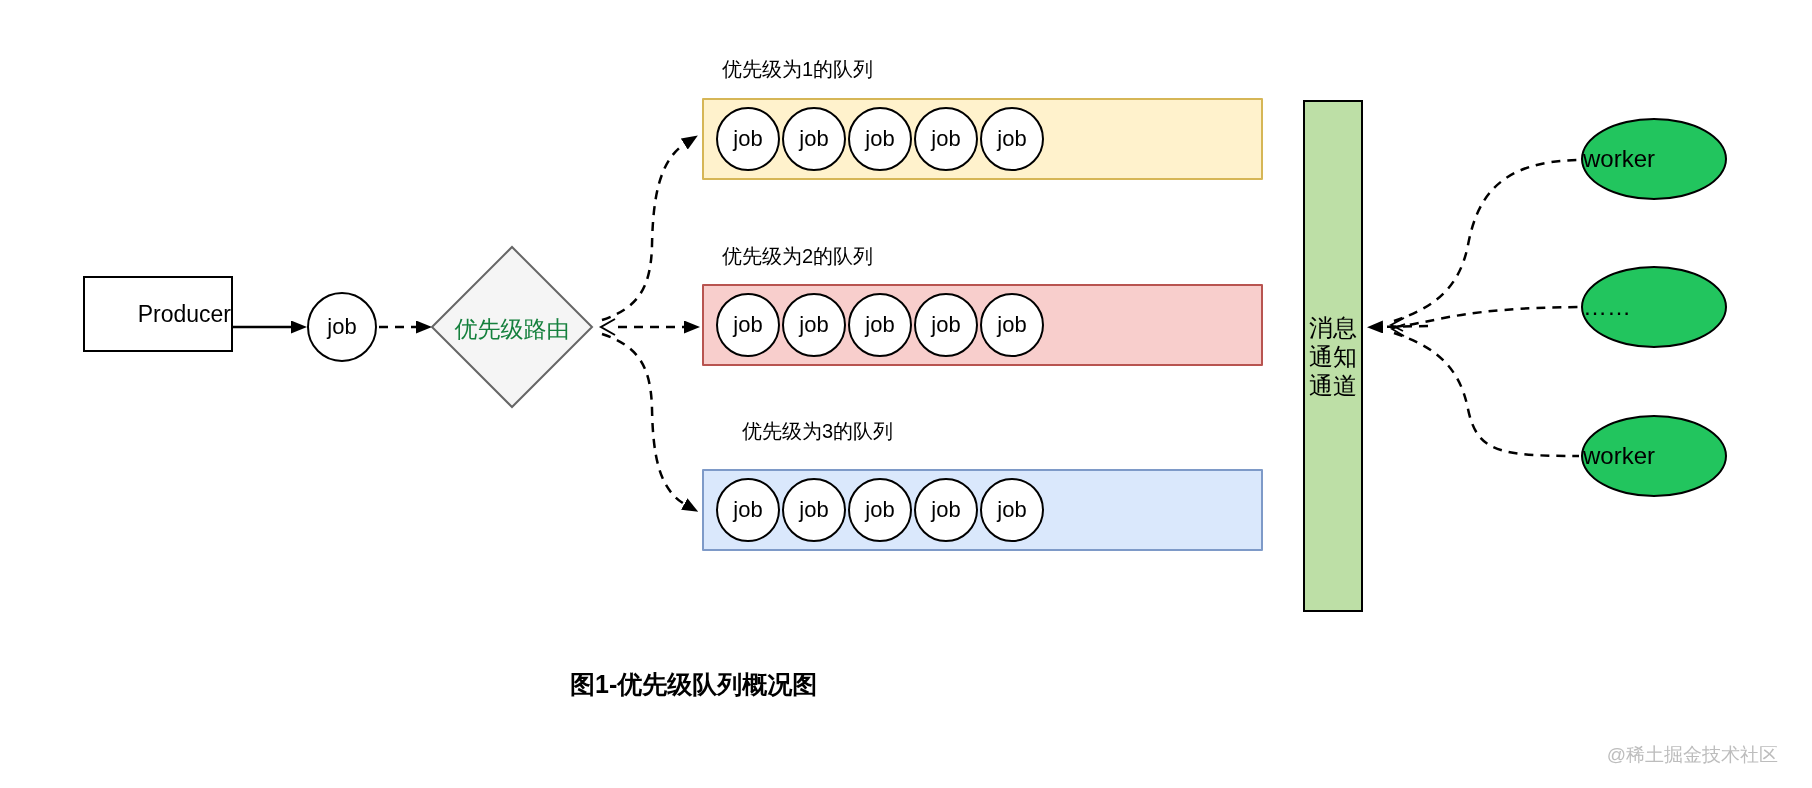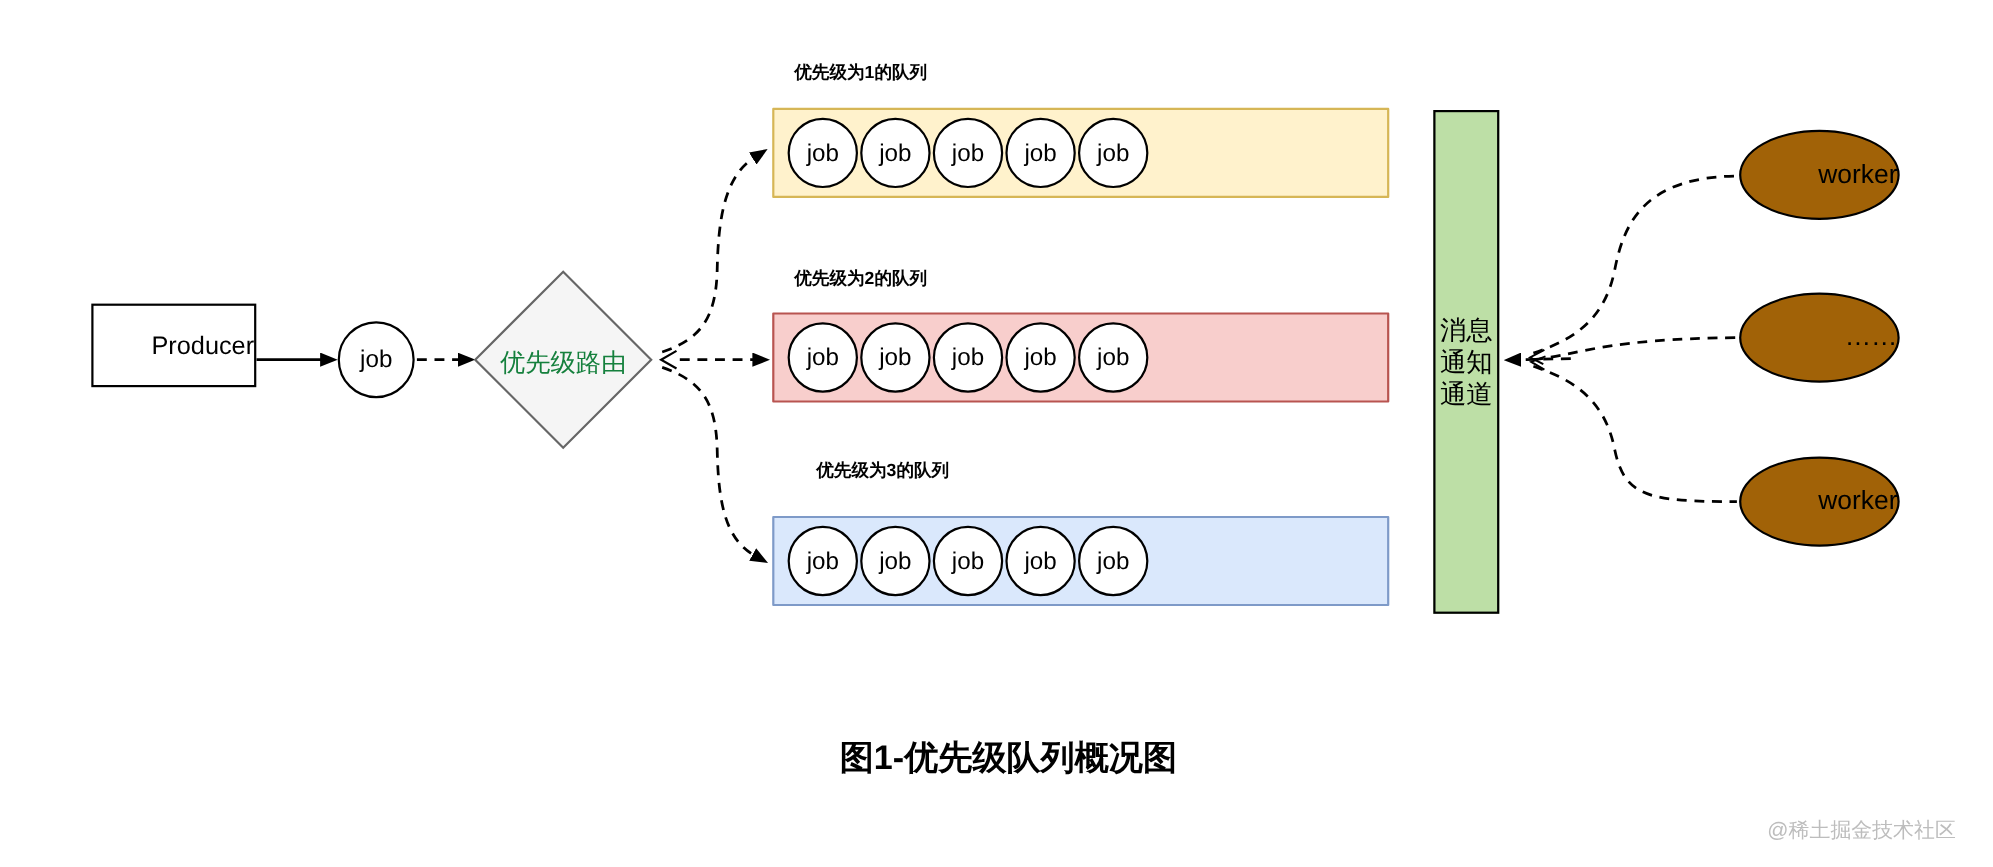--- a/index.html
+++ b/index.html
@@ -21,46 +21,46 @@
   }
   
   .router-label{
     left:432px;top:314px;width:160px;text-align:center;font-size:23px;color:#15803d;
   }
   
   .q-box{left:702px;width:561px;height:82px;border:2px solid;border-radius:1px;}
   .q1{top:98px;background:#FFF2CC;border-color:#D6B656;}
   .q2{top:284px;background:#F8CECC;border-color:#B85450;}
   .q3{top:469px;background:#DAE8FC;border-color:#7E9AC8;}
-  .q-label{left:722px;font-size:16px;color:#000;white-space:nowrap;font-weight:bold;}
+  .q-label{left:722px;font-size:20px;color:#000;white-space:nowrap;}
   .ql1{top:56px;} .ql2{top:243px;} .ql3{top:418px;margin-left:20px;}
   .jobs-row{
     position:absolute;left:12px;top:50%;transform:translateY(-50%);
     display:flex;gap:2px;
   }
   .job-c{
     width:60px;height:60px;border:2.5px solid #000;border-radius:50%;background:#fff;
     display:flex;align-items:center;justify-content:center;font-size:22px;flex:none;
   }
   
   .channel{
-    left:1303px;top:100px;width:60px;height:458px;background:#BDDFA6;border:2.5px solid #000;
+    left:1303px;top:100px;width:60px;height:512px;background:#BDDFA6;border:2.5px solid #000;
     display:flex;align-items:center;justify-content:center;
   }
   .channel .ch-text{font-size:24px;line-height:29px;text-align:center;color:#000;}
   
   .worker{
-    width:146px;height:82px;border:2.5px solid #000;border-radius:50%;background:#a16207;
-    display:flex;align-items:center;justify-content:flex-end;font-size:24px;
+    width:146px;height:82px;border:2.5px solid #000;border-radius:50%;background:#22c55e;
+    display:flex;align-items:center;justify-content:flex-start;font-size:24px;
   }
   .w1{left:1581px;top:118px;}
   .wmid{left:1581px;top:266px;}
   .w2{left:1581px;top:415px;}
   
-  .caption{left:570px;top:668px;width:500px;text-align:right;font-size:31px;font-weight:bold;color:#000;}
+  .caption{left:570px;top:668px;width:500px;text-align:left;font-size:25px;font-weight:bold;color:#000;}
   .watermark{right:34px;top:742px;font-size:19px;color:#BDBDBD;}
 </style>
 </head>
 <body>
 
 <div class="stage">
 
   <svg class="wires" width="1812" height="788" viewBox="0 0 1812 788">
     <defs>
       <marker id="ah" markerUnits="userSpaceOnUse" markerWidth="16" markerHeight="13" refX="2" refY="6.5" orient="auto">

